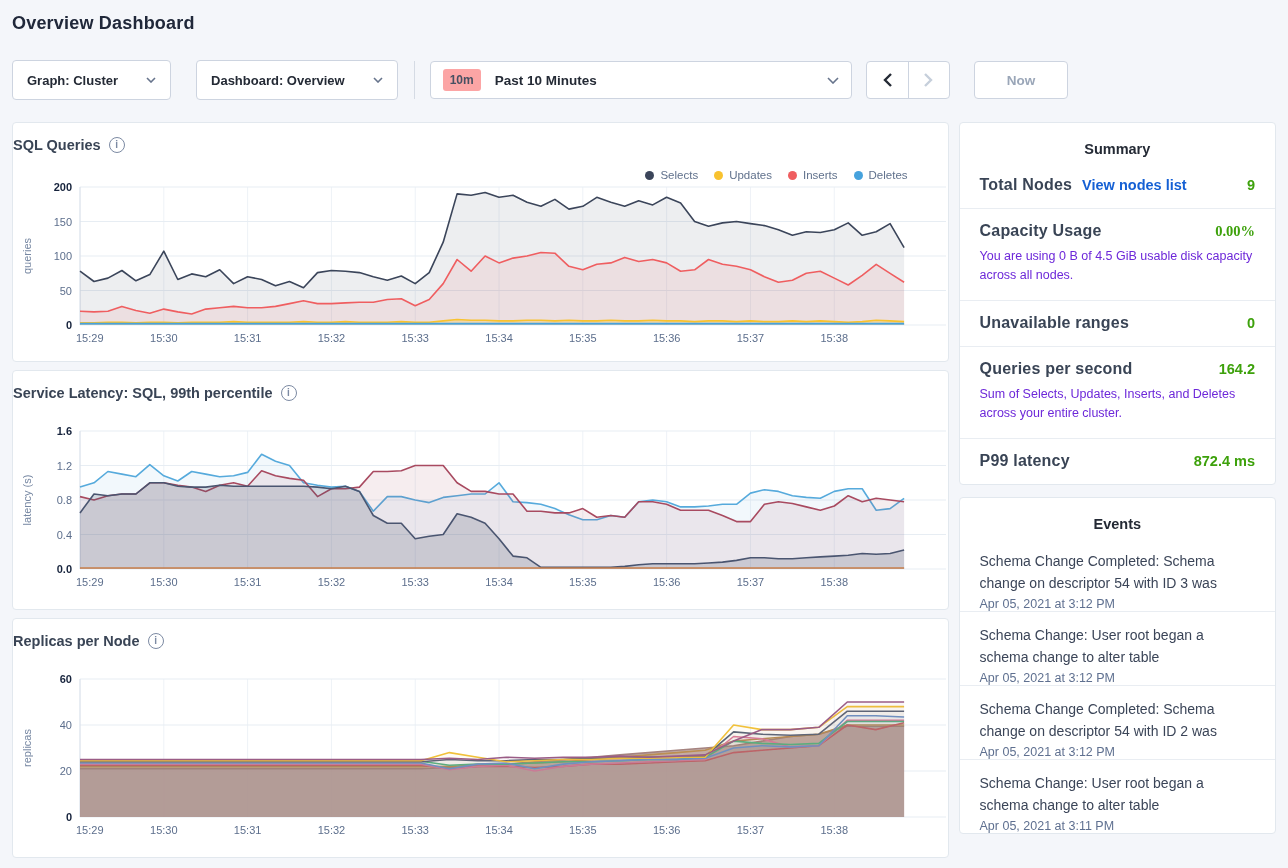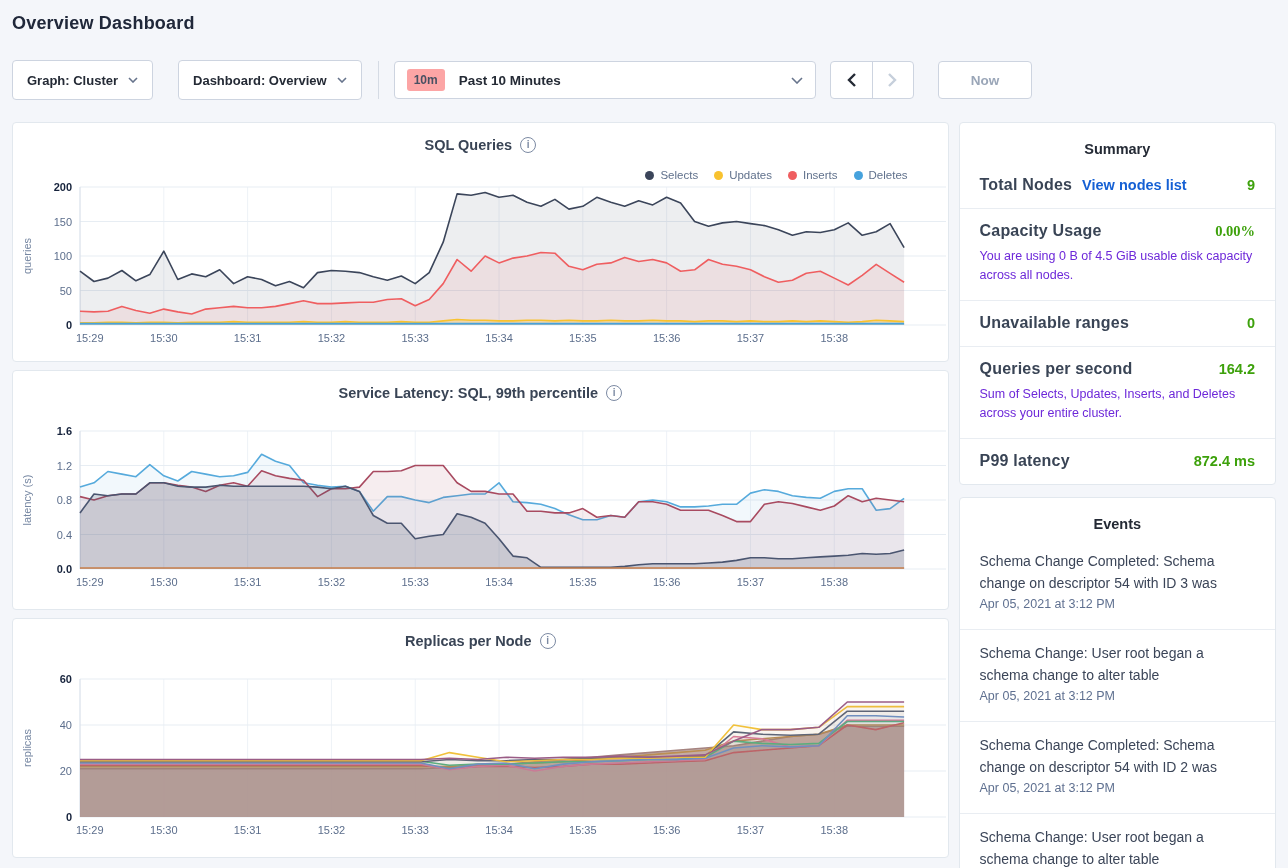--- a/index.html
+++ b/index.html
@@ -2,61 +2,61 @@
 <html><head>
 <meta charset="utf-8">
 <style>
   * { margin:0; padding:0; box-sizing:border-box; }
   html,body { width:1288px; height:868px; overflow:hidden;
     font-family:"Liberation Sans", sans-serif; background:#f4f6fa; color:#242a35; }
   .page-title { font-size:18px; font-weight:700; color:#20283a; padding:13px 8px 0 12px; letter-spacing:.2px; }
   
   .toolbar { display:flex; align-items:center; margin:26px 0 0 12px; height:40px; }
   .dd-btn { background:#fff; border:1px solid #cdd4e0; border-radius:4px; height:40px;
-    display:flex; align-items:center; gap:10px; padding:0 14px; font-size:13px; font-weight:700;
+    display:flex; align-items:center; gap:28px; padding:0 14px; font-size:13px; font-weight:700;
     color:#242a35; cursor:pointer; }
   .dd-btn + .dd-btn { margin-left:25px; }
   .tb-divider { width:1px; height:38px; background:#d5dbe4; margin:0 15px 0 16px; }
   .time-select { background:#fff; border:1px solid #cdd4e0; border-radius:4px; height:38px; width:422px;
     display:flex; align-items:center; padding:0 12px; cursor:pointer; }
   .time-badge { background:#fca5a5; border-radius:3px; font-size:12px; font-weight:700; color:#475062;
     padding:4px 7px; margin-right:14px; }
   .time-label { font-size:13.5px; font-weight:700; flex:1; }
   .arrow-group { display:flex; margin-left:14px; background:#fff; border:1px solid #cdd4e0; border-radius:4px; height:38px; }
   .arrow-btn { width:41px; display:flex; align-items:center; justify-content:center; cursor:pointer; }
   .arrow-btn + .arrow-btn { border-left:1px solid #cdd4e0; }
   .now-btn { margin-left:24px; background:#fff; border:1px solid #cdd4e0; border-radius:4px; height:38px;
     padding:0 32px; font-size:13.5px; font-weight:700; color:#9aa6b8; display:flex; align-items:center; }
   svg.chev { display:block; }
   
   .content { display:flex; margin:22px 12px 0 12px; gap:10px; align-items:flex-start; }
   .charts-col { width:944px; display:flex; flex-direction:column; gap:8px; }
   .side-col { width:320px; display:flex; flex-direction:column; gap:12px; }
   .card { background:#fff; border:1px solid #e2e8ee; border-radius:4px; }
   .chart-card { height:240px; position:relative; padding-top:14px; }
-  .chart-title-row { display:flex; justify-content:center; align-items:center; gap:8px; }
+  .chart-title-row { display:flex; align-items:center; gap:8px; }
   .chart-title { font-size:14.5px; font-weight:700; color:#394455; }
   .info-icon { width:16px; height:16px; border:1px solid #7c8aa3; border-radius:50%; color:#7c8aa3;
     font-size:10px; line-height:14px; text-align:center; font-weight:700; font-style:normal; }
   .legend-row { position:absolute; top:46px; right:40px; display:flex; gap:16px; }
   .legend-item { display:flex; align-items:center; gap:6px; font-size:11.5px; color:#60718c; }
   .legend-dot { width:9px; height:9px; border-radius:50%; }
   .chart-svg { position:absolute; left:2px; top:56px; }
   .chart-card.no-legend .chart-svg { top:52px; }
   
   .panel-title { text-align:center; font-size:14.5px; font-weight:700; color:#242a35; padding:18px 0 6px; }
   .sum-row { padding:13px 20px 14px; border-bottom:1px solid #e9edf2; }
   .sum-row:last-child { border-bottom:none; }
   .sum-main { display:flex; align-items:baseline; }
   .sum-label { font-size:16px; font-weight:700; color:#394455; letter-spacing:.2px; }
   .sum-link { font-size:14.5px; font-weight:700; margin-left:10px; cursor:pointer; }
   .sum-value { margin-left:auto; font-size:14.5px; font-weight:700; }
   .sum-desc { font-size:12.5px; color:#6d28d9; line-height:1.55; margin-top:7px; }
   
-  .event-item { padding:12px 20px 18px; border-bottom:1px solid #e9edf2; }
+  .event-item { padding:12px 20px 0; border-bottom:1px solid #e9edf2; }
   .event-item:last-child { border-bottom:none; }
   .event-text { font-size:14px; color:#3b4558; line-height:1.58; }
   .event-time { font-size:12.5px; color:#5f7090; margin-top:3px; }
 </style>
 </head>
 <body>
 
 <div class="page-title">Overview Dashboard</div>
 
 <div class="toolbar">

